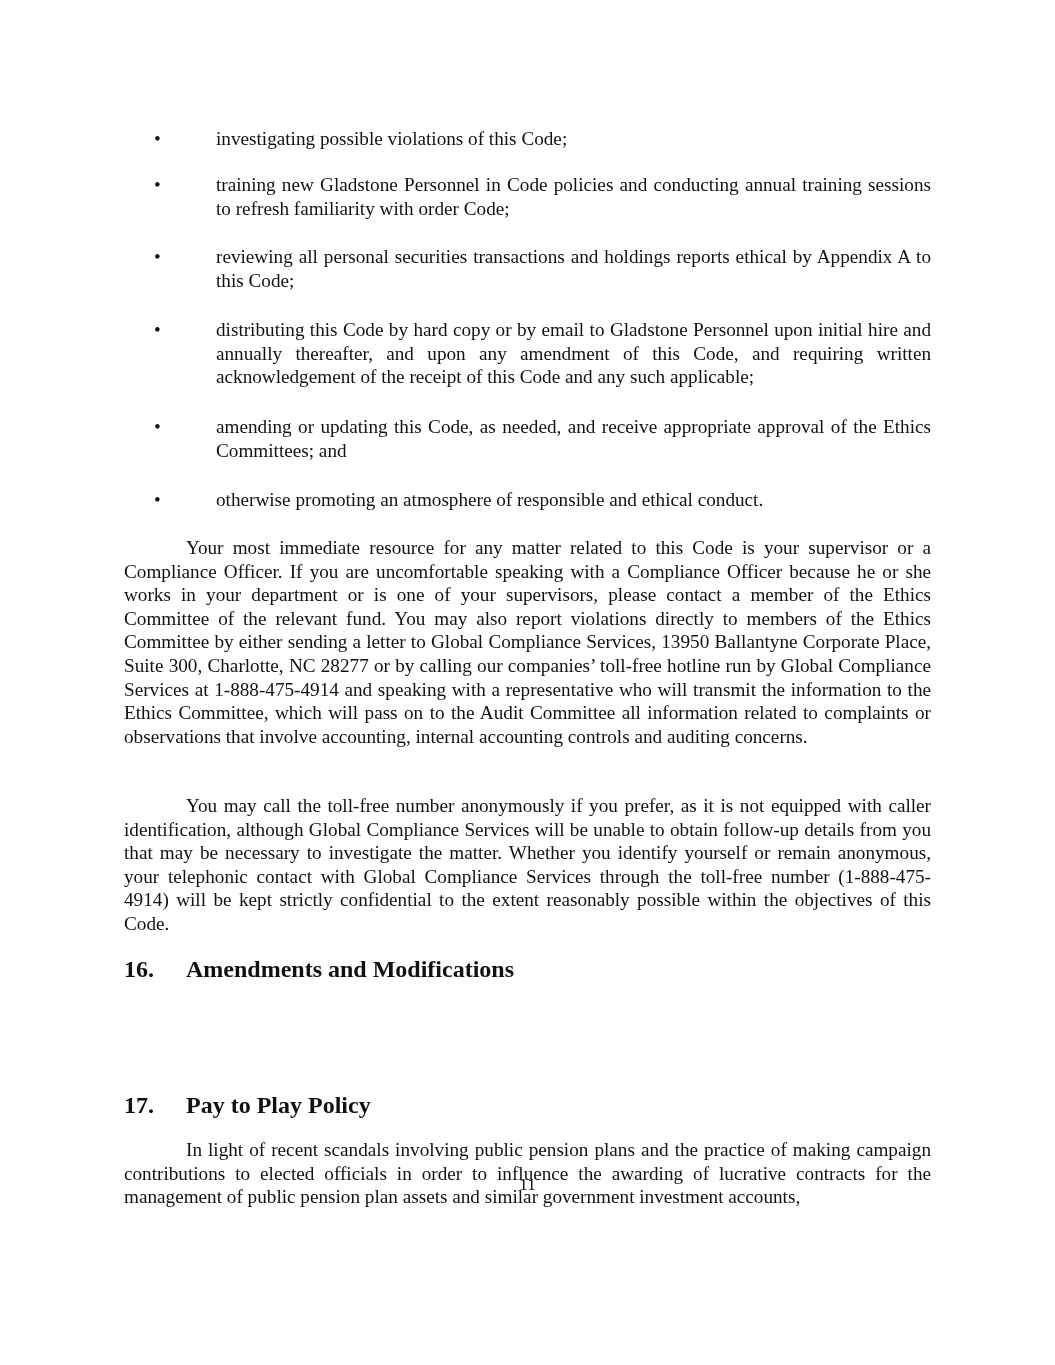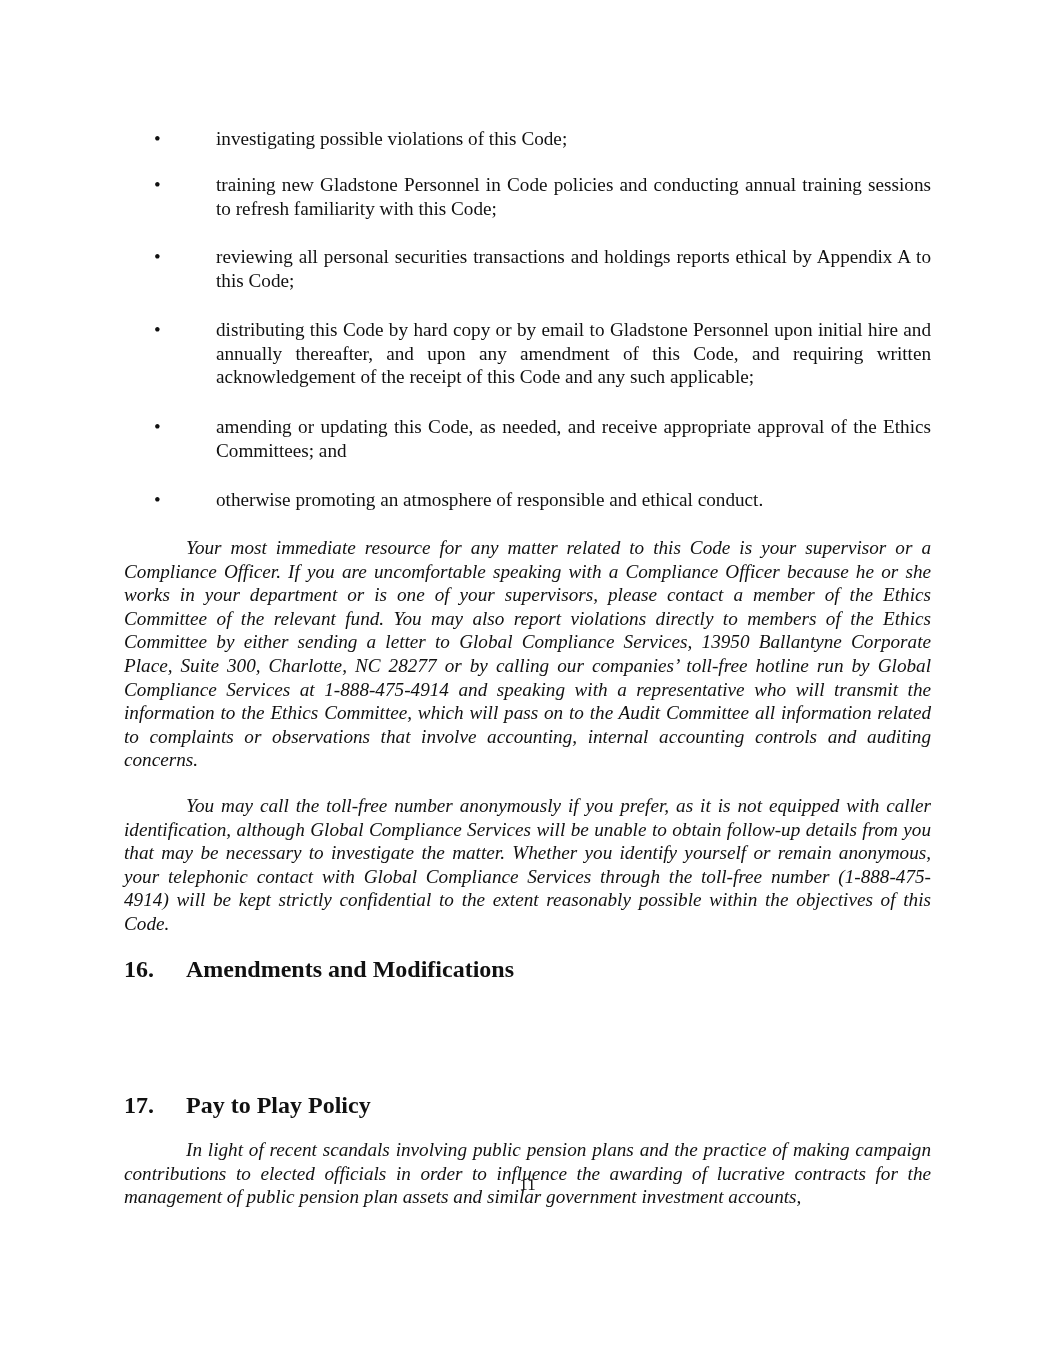--- a/index.html
+++ b/index.html
@@ -44,21 +44,20 @@
       top: 0;
       width: 20px;
       text-align: left;
     }
     .bullet-text {
       margin-left: 92px;
       text-align: justify;
     }
     .para {
       text-indent: 62px;
-      font-style: italic;
     }
     .heading {
       position: absolute;
       left: 124px;
       font-size: 24px;
       line-height: 23.6px;
       font-weight: bold;
       white-space: nowrap;
     }
     .heading-num {
@@ -79,21 +78,21 @@
 
 <div class="page">
 
   <div class="bullet-item" style="top:127px;">
     <span class="bullet-dot">•</span>
     <div class="bullet-text">investigating possible violations of this Code;</div>
   </div>
 
   <div class="bullet-item" style="top:173px;">
     <span class="bullet-dot">•</span>
-    <div class="bullet-text">training new Gladstone Personnel in Code policies and conducting annual training sessions to refresh familiarity with this Code;</div>
+    <div class="bullet-text">training new Gladstone Personnel in Code policies and conducting annual training sessions to refresh familiarity with order Code;</div>
   </div>
 
   <div class="bullet-item" style="top:245px;">
     <span class="bullet-dot">•</span>
     <div class="bullet-text">reviewing all personal securities transactions and holdings reports ethical by Appendix A to this Code;</div>
   </div>
 
   <div class="bullet-item" style="top:318px;">
     <span class="bullet-dot">•</span>
     <div class="bullet-text">distributing this Code by hard copy or by email to Gladstone Personnel upon initial hire and annually thereafter, and upon any amendment of this Code, and requiring written acknowledgement of the receipt of this Code and any such applicable;</div>

